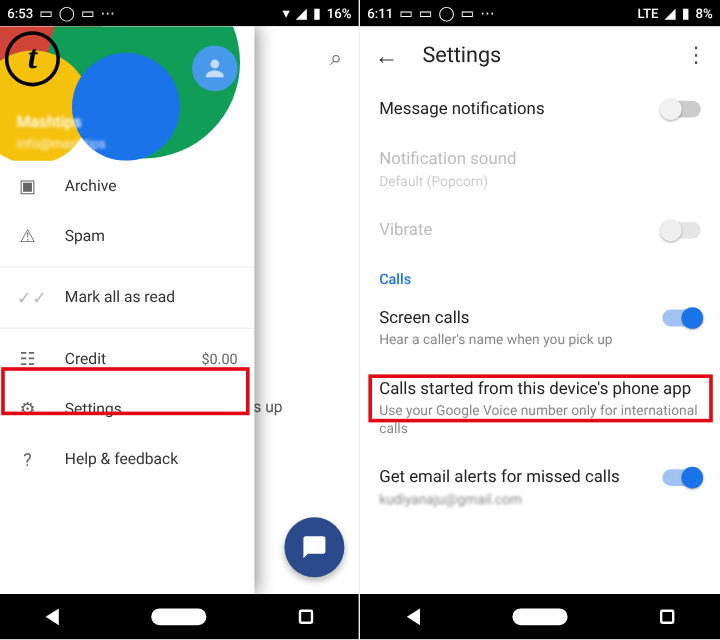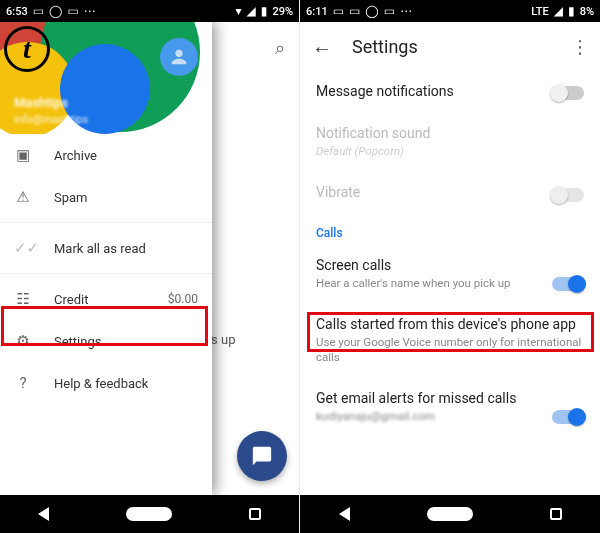--- a/index.html
+++ b/index.html
@@ -50,26 +50,26 @@
   .highlight-settings { position:absolute; left:1px; top:284px; width:207px; height:40px; border:3px solid #e30613; z-index:5; pointer-events:none; }
 
   
   .right-content { flex:1; background:#fff; position:relative; overflow:hidden; }
   .appbar { height:48px; display:flex; align-items:center; padding:0 12px; gap:20px; }
   .appbar .back { font-size:20px; color:#333; }
   .appbar .title { font-size:18px; color:#222; flex:1; }
   .appbar .more { font-size:18px; color:#555; letter-spacing:-1px; }
 
   .settings-list { padding:0 16px; }
-  .s-item { padding:12px 0; display:flex; align-items:flex-end; justify-content:space-between; gap:12px; }
+  .s-item { padding:12px 0; display:flex; align-items:flex-start; justify-content:space-between; gap:12px; }
   .s-item .s-text { flex:1; }
   .s-title { font-size:14px; color:#222; line-height:1.3; }
   .s-sub { font-size:11.5px; color:#888; margin-top:2px; line-height:1.3; }
   .s-disabled .s-title { color:#bbb; }
-  .s-disabled .s-sub { color:#ccc;font-style:italic; }
+  .s-disabled .s-sub { color:#ccc; }
   .s-section { font-size:12px; color:#1a73e8; font-weight:500; padding:12px 0 4px; }
 
   .switch { position:relative; width:32px; height:14px; border-radius:7px; background:#ccc; margin-top:2px; flex-shrink:0;}
   .switch::after { content:''; position:absolute; width:18px; height:18px; background:#f1f1f1; border-radius:50%; top:-2px; right:-2px; box-shadow:0 1px 2px rgba(0,0,0,.3); }
   .switch.off::after { left:-2px; right:auto; }
   .switch.on { background:#a0c3f2; }
   .switch.on::after { background:#1a73e8; right:-2px; }
   .switch.disabled { background:#e5e5e5; }
   .switch.disabled::after { background:#eee; }
 
@@ -88,21 +88,21 @@
         <span>6:53</span>
         <span class="sb-icon">▭</span>
         <span class="sb-icon">◯</span>
         <span class="sb-icon">▭</span>
         <span class="sb-icon">⋯</span>
       </div>
       <div class="right">
         <span class="sb-icon">▾</span>
         <span class="sb-icon">◢</span>
         <span class="sb-icon">▮</span>
-        <span>29%</span>
+        <span>16%</span>
       </div>
     </div>
 
     <div class="left-content">
       <div class="underlay">
         <div class="toprow">
           <span style="font-size:18px;">⌕</span>
         </div>
         <div class="voicemail-row">
           <span style="font-size:20px;">ʘʘ</span>

